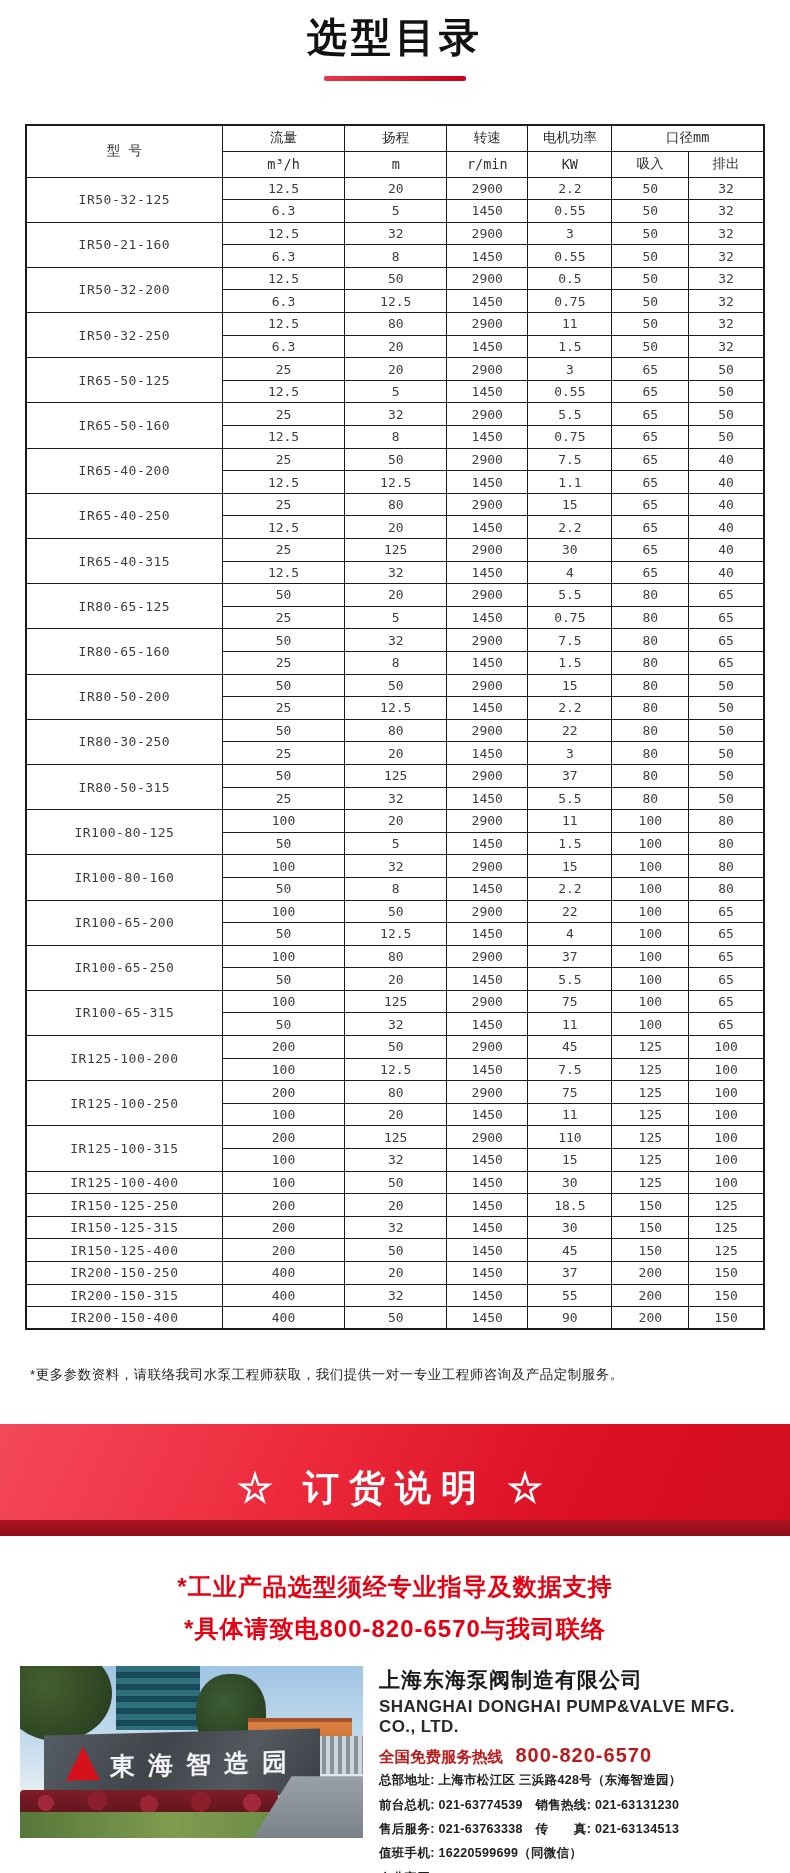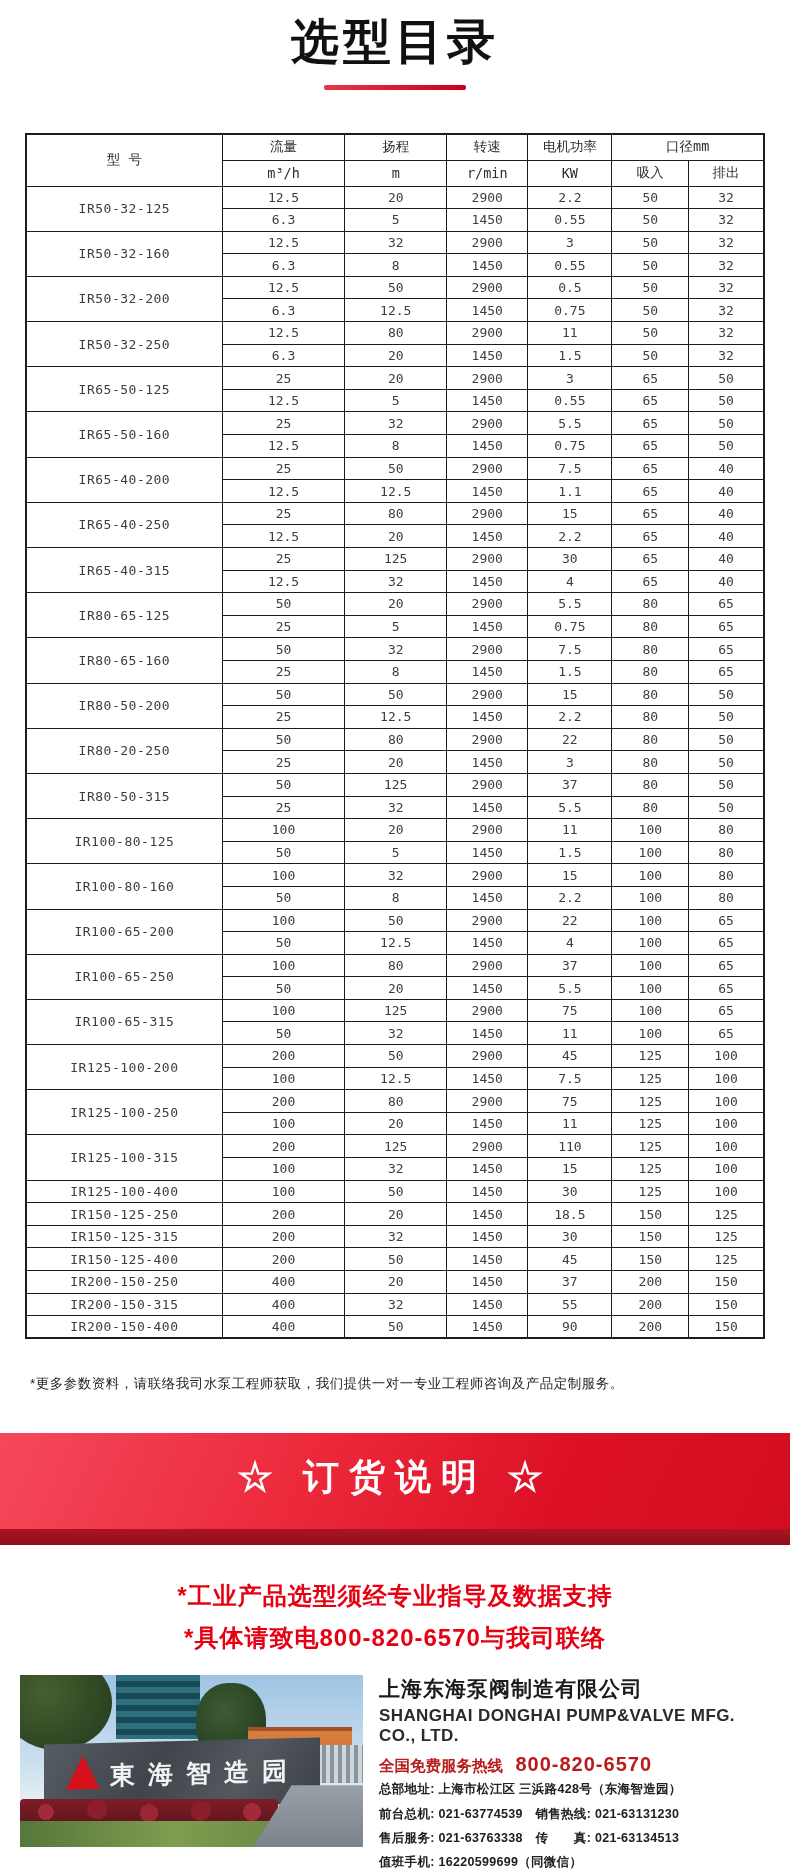--- a/index.html
+++ b/index.html
@@ -1,21 +1,21 @@
 <!DOCTYPE html>
 <html><head>
 <meta charset="utf-8">
 <style>
   * { margin:0; padding:0; box-sizing:border-box; }
   html,body { background:#ffffff; }
   body { font-family:"Liberation Sans", sans-serif; }
   .page { position:relative; width:790px; height:1873px; margin:0 auto; background:#fff; overflow:hidden; }
 
   
-  .title { padding-top:10px; text-align:center; font-size:48px; font-weight:bold; color:#111; letter-spacing:4px; }
+  .title { padding-top:10px; text-align:center; font-size:40px; font-weight:bold; color:#111; letter-spacing:4px; }
   .title-divider { width:142px; height:5px; margin:11px auto 0; background:linear-gradient(90deg,#e8354a,#c9001a); border-radius:2px; }
 
   
   .spec-table { width:740px; margin:43px 0 12px 25px; border-collapse:collapse; table-layout:fixed;
                 font-family:"DejaVu Sans Mono", monospace; color:#3d3d3d; }
   .spec-table th, .spec-table td { border:1px solid #1c1c1c; text-align:center; vertical-align:middle;
                 font-weight:normal; font-size:13px; padding:0; }
   .spec-table { border:2px solid #1c1c1c; }
   .spec-table thead th { height:26px; font-size:13.5px; color:#2e2e2e; }
   .spec-table tbody td { height:22.6px; line-height:1; }
@@ -25,21 +25,21 @@
 
   
   .footnote { margin:36px 0 0 30px; font-size:13.5px; color:#1f1f1f; letter-spacing:0.5px; }
 
   
   .banner { position:relative; margin-top:40px; width:790px; height:112px; }
   .banner-main { position:absolute; inset:0 0 16px 0;
                  background:linear-gradient(115deg,#f4495b 0%,#ec2a3c 38%,#dd1126 70%,#d30d20 100%); }
   .banner-strip { position:absolute; left:0; right:0; bottom:0; height:16px;
                  background:linear-gradient(180deg,#ad1322,#8e0f1a); }
-  .banner-label { position:absolute; width:100%; top:20px; text-align:center; color:#ffffff;
+  .banner-label { position:absolute; width:100%; top:40px; text-align:center; color:#ffffff;
                  font-size:36px; font-weight:bold; letter-spacing:10px; }
 
   
   .order-notes { margin-top:30px; text-align:center; }
   .order-note { font-size:24px; font-weight:bold; color:#e60012; line-height:42px; letter-spacing:1px; }
 
   
   .footer { display:flex; margin:16px 0 0 20px; }
 
   
@@ -131,21 +131,21 @@
         </tr>
         <tr>
           <td>6.3</td>
           <td>5</td>
           <td>1450</td>
           <td>0.55</td>
           <td>50</td>
           <td>32</td>
         </tr>
         <tr>
-          <td rowspan="2" class="model-cell">IR50-32-160</td>
+          <td rowspan="2" class="model-cell">IR50-21-160</td>
           <td>12.5</td>
           <td>32</td>
           <td>2900</td>
           <td>3</td>
           <td>50</td>
           <td>32</td>
         </tr>
         <tr>
           <td>6.3</td>
           <td>8</td>
@@ -318,21 +318,21 @@
         </tr>
         <tr>
           <td>25</td>
           <td>12.5</td>
           <td>1450</td>
           <td>2.2</td>
           <td>80</td>
           <td>50</td>
         </tr>
         <tr>
-          <td rowspan="2" class="model-cell">IR80-20-250</td>
+          <td rowspan="2" class="model-cell">IR80-30-250</td>
           <td>50</td>
           <td>80</td>
           <td>2900</td>
           <td>22</td>
           <td>80</td>
           <td>50</td>
         </tr>
         <tr>
           <td>25</td>
           <td>20</td>

